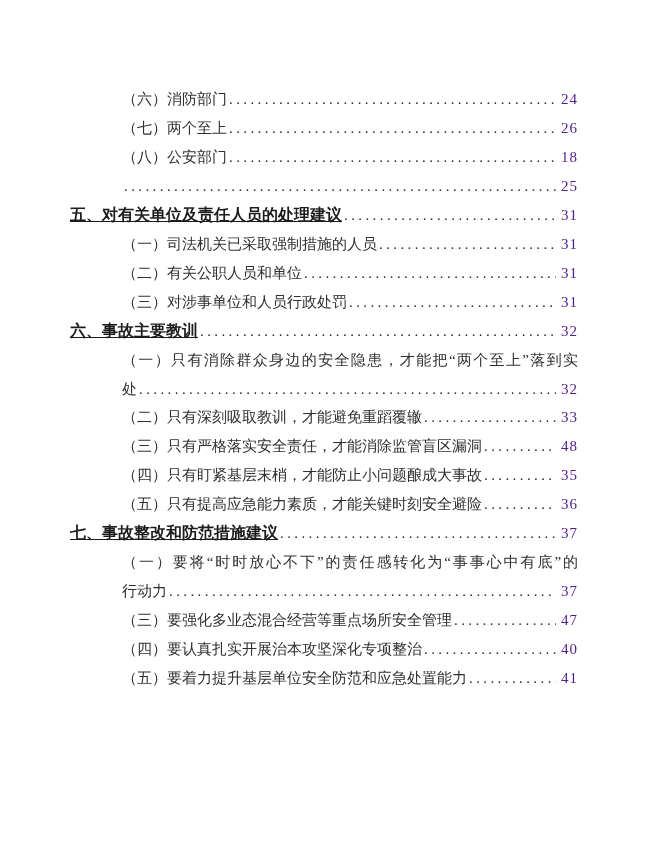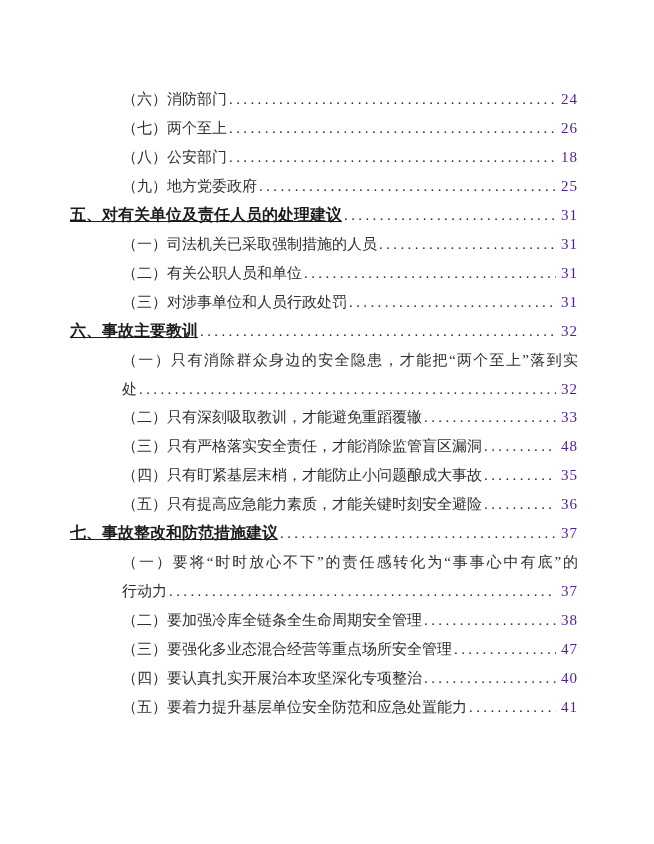--- a/index.html
+++ b/index.html
@@ -86,21 +86,20 @@
         <span class="toc-title">（七）两个至上</span>
         <span class="leader"></span>
         <span class="page-num">26</span>
       </div>
       <div class="toc-row sub with-leader">
         <span class="toc-title">（八）公安部门</span>
         <span class="leader"></span>
         <span class="page-num">18</span>
       </div>
       <div class="toc-row sub with-leader">
-        <span class="toc-title">（九）地方党委政府</span>
         <span class="leader"></span>
         <span class="page-num">25</span>
       </div>
       <div class="toc-row section with-leader">
         <span class="toc-title">五、对有关单位及责任人员的处理建议</span>
         <span class="leader"></span>
         <span class="page-num">31</span>
       </div>
       <div class="toc-row sub with-leader">
         <span class="toc-title">（一）司法机关已采取强制措施的人员</span>
@@ -153,25 +152,20 @@
         <span class="leader"></span>
         <span class="page-num">37</span>
       </div>
       <div class="toc-row sub full-line"><span class="toc-title">（一）要将“时时放心不下”的责任感转化为“事事心中有底”的</span></div>
       <div class="toc-row sub with-leader">
         <span class="toc-title">行动力</span>
         <span class="leader"></span>
         <span class="page-num">37</span>
       </div>
       <div class="toc-row sub with-leader">
-        <span class="toc-title">（二）要加强冷库全链条全生命周期安全管理</span>
-        <span class="leader"></span>
-        <span class="page-num">38</span>
-      </div>
-      <div class="toc-row sub with-leader">
         <span class="toc-title">（三）要强化多业态混合经营等重点场所安全管理</span>
         <span class="leader"></span>
         <span class="page-num">47</span>
       </div>
       <div class="toc-row sub with-leader">
         <span class="toc-title">（四）要认真扎实开展治本攻坚深化专项整治</span>
         <span class="leader"></span>
         <span class="page-num">40</span>
       </div>
       <div class="toc-row sub with-leader">

